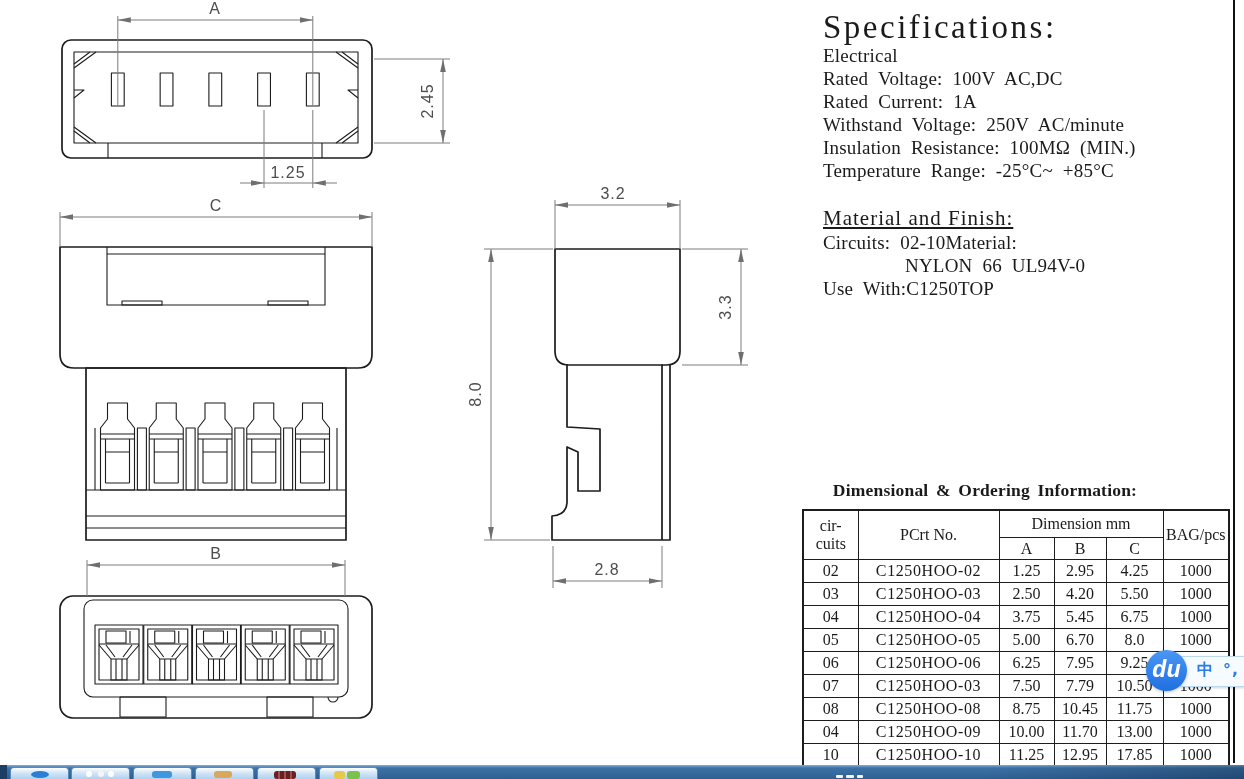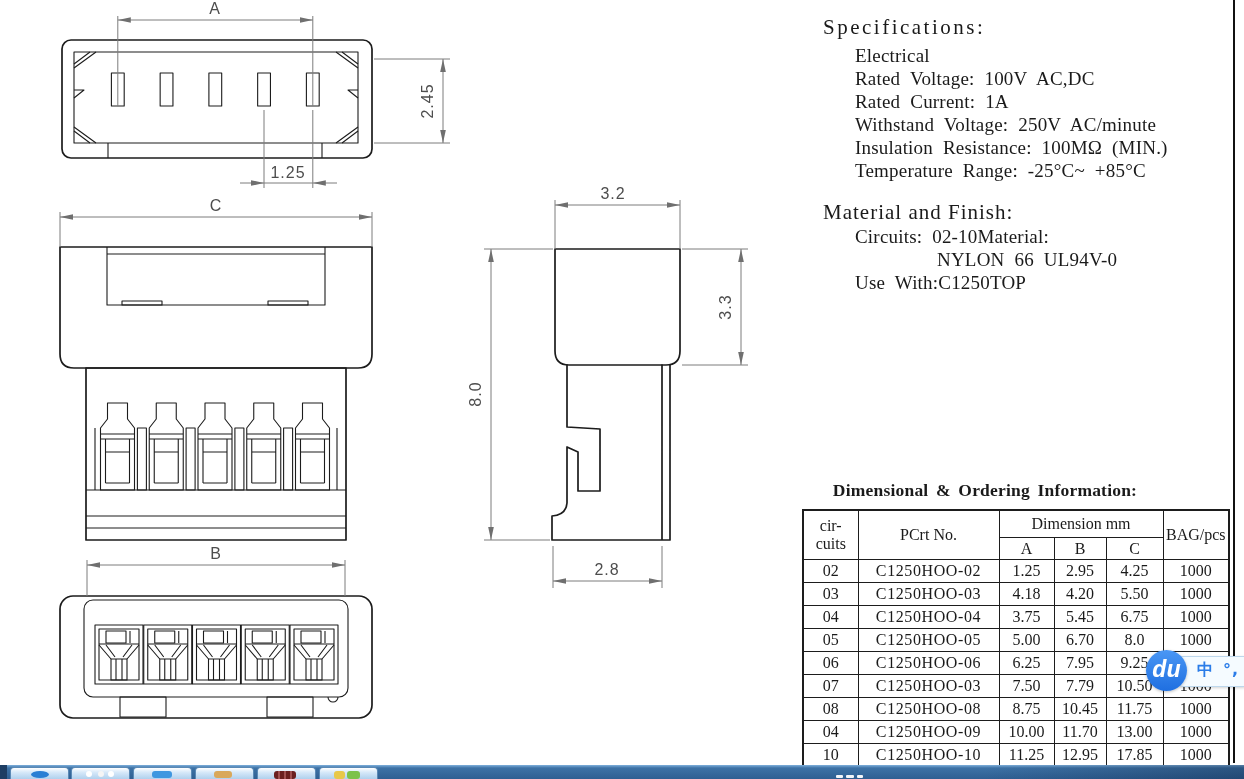--- a/index.html
+++ b/index.html
@@ -6,23 +6,23 @@
   #screen{position:relative;width:1244px;height:779px;background:#ffffff;overflow:hidden;
           font-family:"Liberation Serif", serif;color:#1a1a1a;}
   
   #cad{position:absolute;left:0;top:0;}
   .ln{fill:none;stroke:#1c1c1c;stroke-width:1.7;stroke-linejoin:round;stroke-linecap:round;}
   .ln2{fill:none;stroke:#1c1c1c;stroke-width:1.1;stroke-linejoin:round;}
   .dim{fill:none;stroke:#7c7c7c;stroke-width:1;}
   .dimtxt{fill:#4d4d4d;font-family:"Liberation Sans",sans-serif;font-size:16px;letter-spacing:1px;}
   
   #specs{position:absolute;left:823px;top:10px;width:404px;}
-  #specs .title{font-size:21px;letter-spacing:2.5px;line-height:34px;}
-  #specs .line{font-size:19px;line-height:23px;letter-spacing:.2px;word-spacing:5px;white-space:nowrap;margin-left:32px;}
-  #specs .mat-title{font-size:21px;letter-spacing:1px;line-height:26px;margin-top:17px;}
+  #specs .title{font-size:33px;letter-spacing:2.5px;line-height:34px;}
+  #specs .line{font-size:19px;line-height:23px;letter-spacing:.2px;word-spacing:5px;white-space:nowrap;}
+  #specs .mat-title{font-size:21px;letter-spacing:1px;line-height:26px;margin-top:23px;text-decoration:underline;}
   #specs .indent{padding-left:82px;}
   
   #tbl-title{position:absolute;left:820px;top:480px;width:330px;text-align:center;
              font-size:17.5px;font-weight:600;letter-spacing:.2px;word-spacing:3px;white-space:nowrap;}
   #ordering{position:absolute;left:802px;top:503px;border-collapse:collapse;table-layout:fixed;
             font-size:16px;text-align:center;background:#fff;margin-top:6px;}
   #ordering th,#ordering td{border:1.6px solid #1d1d1d;padding:0;font-weight:normal;}
   #ordering{border:2.4px solid #1d1d1d;}
   #ordering td{height:22px;}
   #ordering .part{letter-spacing:.6px;}
@@ -246,21 +246,21 @@
       <td>02</td>
       <td class="part">C1250HOO-02</td>
       <td>1.25</td>
       <td>2.95</td>
       <td>4.25</td>
       <td>1000</td>
     </tr>
     <tr>
       <td>03</td>
       <td class="part">C1250HOO-03</td>
-      <td>4.18</td>
+      <td>2.50</td>
       <td>4.20</td>
       <td>5.50</td>
       <td>1000</td>
     </tr>
     <tr>
       <td>04</td>
       <td class="part">C1250HOO-04</td>
       <td>3.75</td>
       <td>5.45</td>
       <td>6.75</td>

